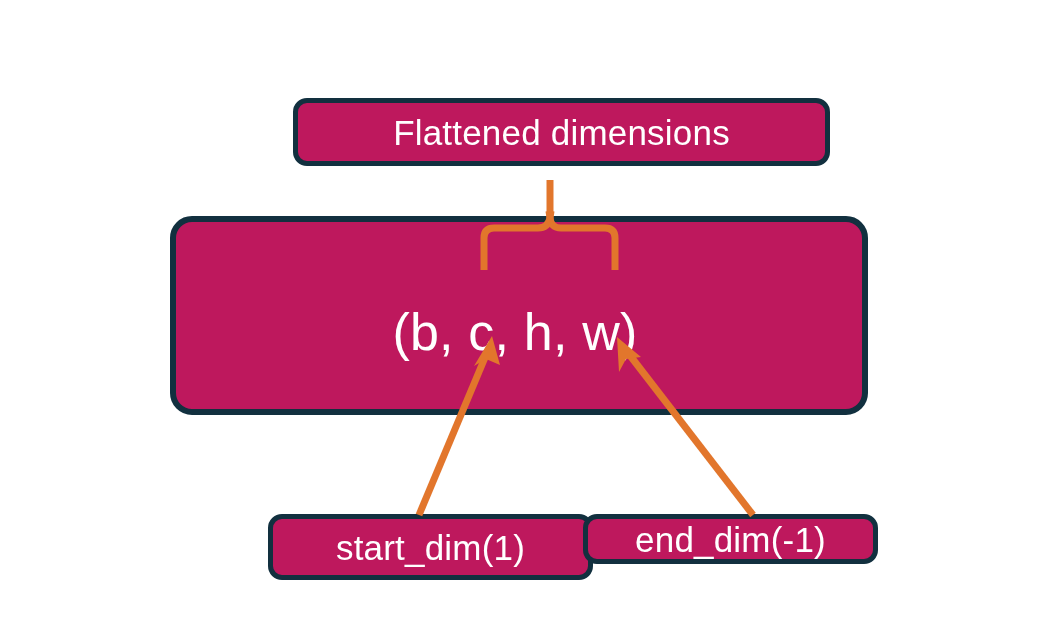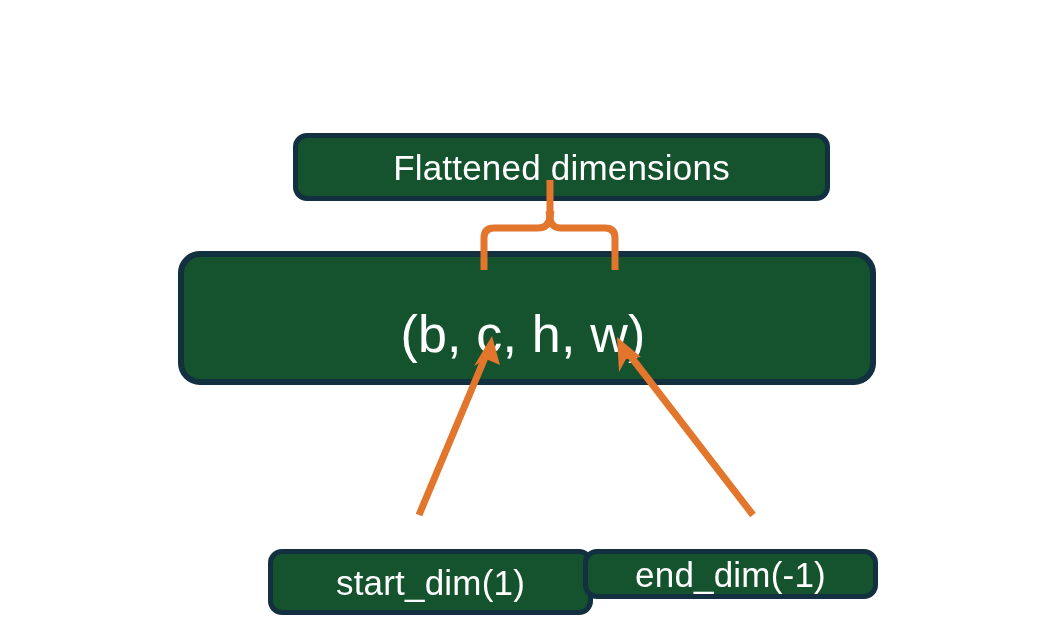--- a/index.html
+++ b/index.html
@@ -16,54 +16,53 @@
   }
   #canvas {
     position: absolute;
     left: 0; top: 0;
     width: 1038px;
     height: 632px;
   }
   .node {
     position: absolute;
     box-sizing: border-box;
-    background: #14532d;
+    background: #be185d;
     border: 5px solid #12303f;
     border-radius: 16px;
     display: flex;
     align-items: center;
     justify-content: center;
     color: #ffffff;
     font-weight: 400;
     letter-spacing: 0.2px;
     user-select: none;
-    margin-top: 35px;
   }
   .node-label {
     display: block;
     line-height: 1;
     white-space: nowrap;
   }
 
   
   #node-flattened {
     left: 293px;
     top: 98px;
     width: 537px;
     height: 68px;
     border-radius: 14px;
   }
   #node-flattened .node-label { font-size: 35px; }
 
   
   #node-tuple {
-    left: 178px;
+    left: 170px;
     top: 216px;
     width: 698px;
-    height: 134px;
+    height: 199px;
     border-radius: 22px;
     border-width: 6px;
   }
   #node-tuple .node-label {
     font-size: 52px;
     transform: translate(-4px, 16px);
   }
 
   
   #node-start-dim {

